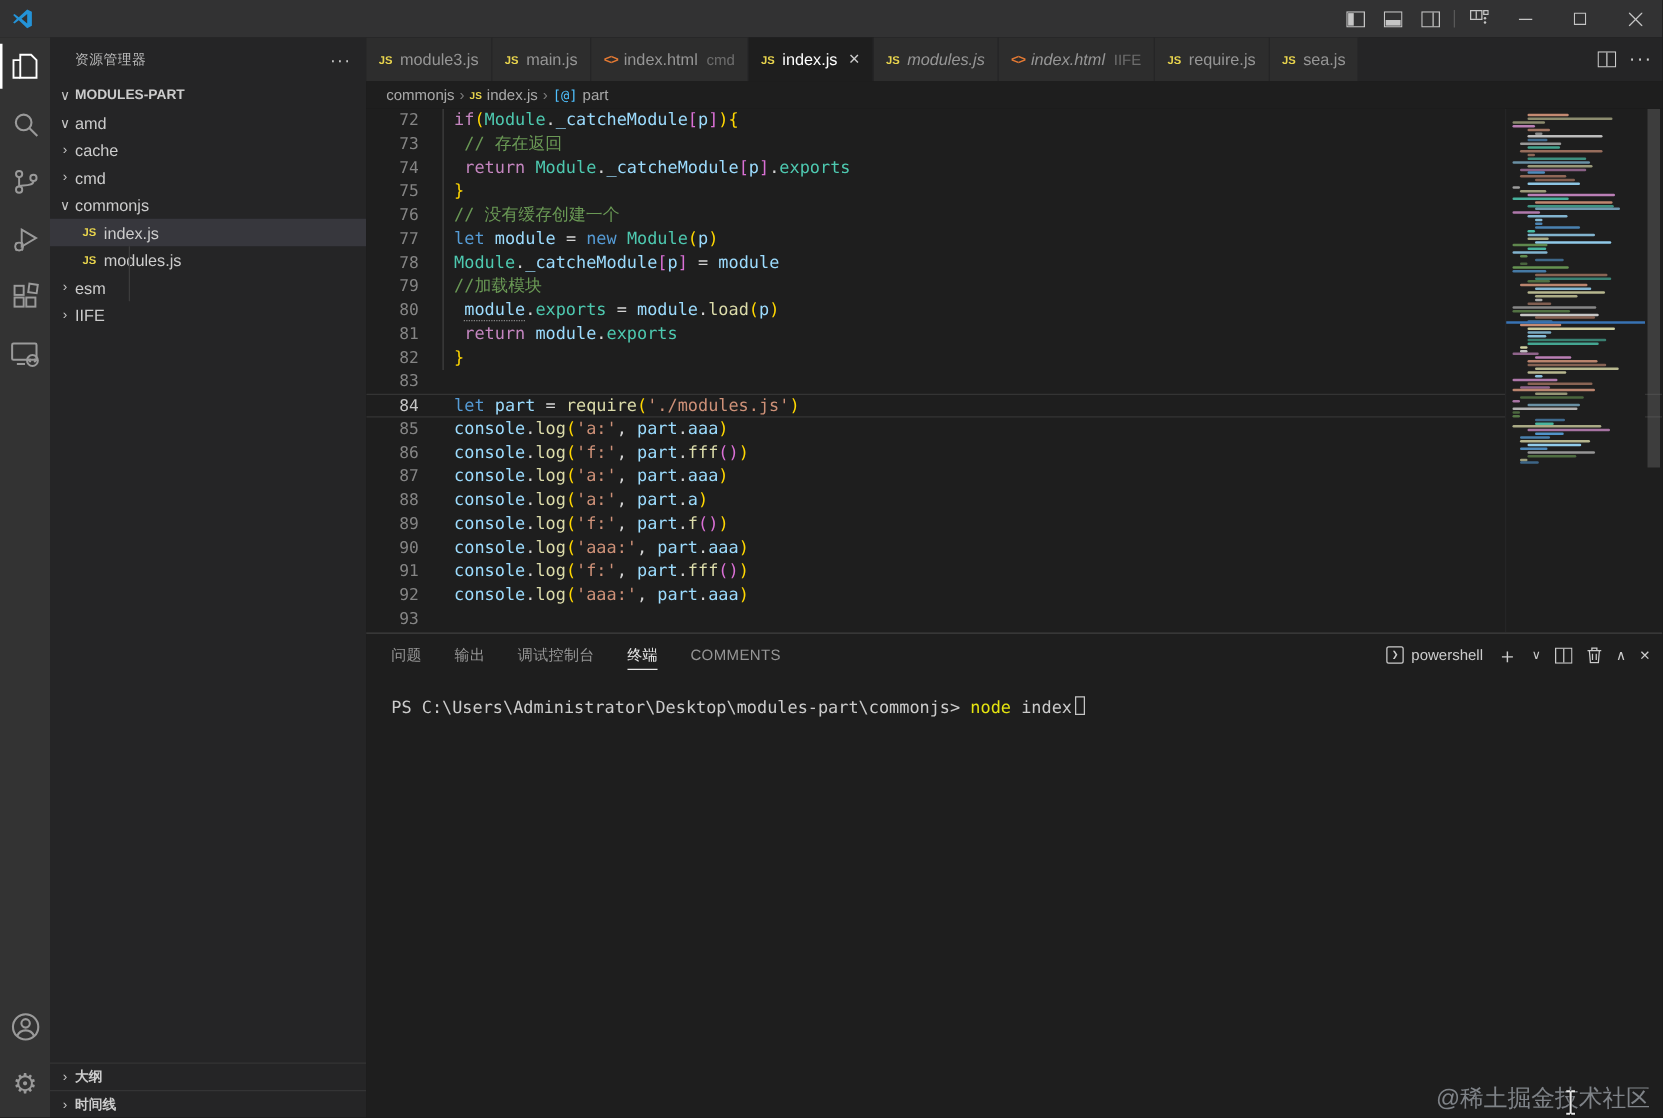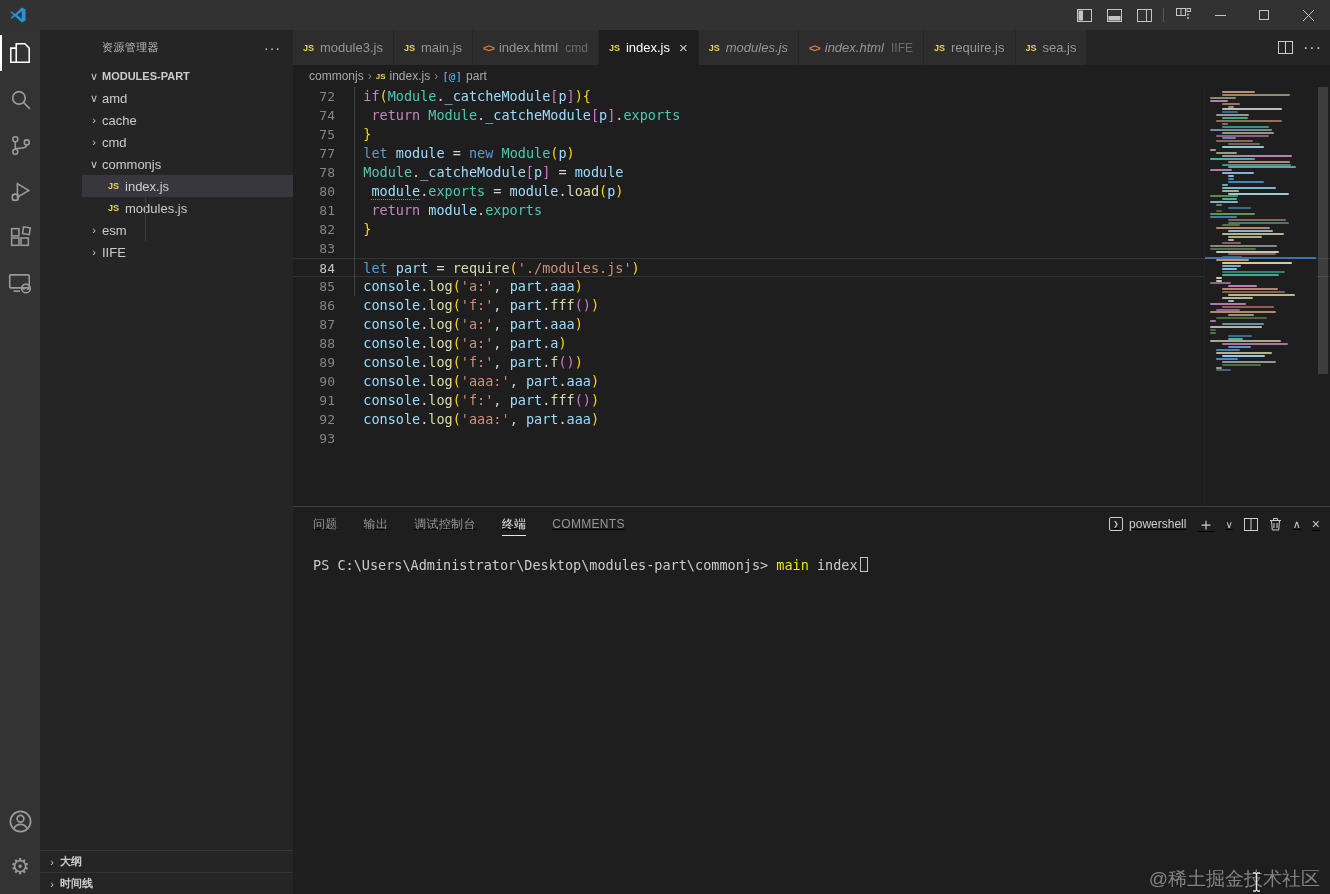--- a/index.html
+++ b/index.html
@@ -21,21 +21,21 @@
 
   
   .activitybar { position:absolute; left:0; top:30px; width:40px; height:864px; background:#333333; }
   .ab-item { width:40px; height:46px; display:flex; align-items:center; justify-content:center; color:#9a9a9a; position:relative; }
   .ab-item.active { color:#ffffff; }
   .ab-item.active::before { content:""; position:absolute; left:0; top:5px; bottom:5px; width:2px; background:#ffffff; }
   .ab-bottom { position:absolute; bottom:4px; left:0; width:40px; }
   .gear-glyph { font-size:22px; line-height:1; }
 
   
-  .sidebar { position:absolute; left:40px; top:30px; width:253px; height:864px; background:#252526; color:#cccccc;padding-left:42px; }
+  .sidebar { position:absolute; left:40px; top:30px; width:253px; height:864px; background:#252526; color:#cccccc; }
   .sb-header { height:35px; display:flex; align-items:center; justify-content:space-between; padding:0 12px 0 20px;
     font-size:11px; color:#bbbbbb; letter-spacing:.4px; }
   .sb-actions { color:#cccccc; font-size:14px; letter-spacing:1px; }
   .section-row { height:22px; display:flex; align-items:center; font-size:11px; font-weight:bold; color:#cccccc; padding-left:4px; }
   .section-row .chev { width:16px; text-align:center; font-weight:normal; font-size:11px; color:#c5c5c5; }
   .tree { font-size:13px; }
   .tree-row { height:22px; display:flex; align-items:center; white-space:nowrap; position:relative; }
   .tree-row.selected { background:#37373d; }
   .tree-chev { width:16px; text-align:center; color:#c5c5c5; font-size:11px; flex:0 0 auto; }
   .file-ico-js { color:#e8d44d; font-weight:bold; font-size:9px; margin-right:6px; flex:0 0 auto; }
@@ -78,21 +78,21 @@
 
   .minimap { position:absolute; right:14px; top:0; width:112px; height:419px; background:#1e1e1e; border-left:1px solid #252526; }
   .mm-row { position:absolute; height:2px; border-radius:1px; }
   .mm-highlight { position:absolute; left:0; width:100%; height:2px; background:#3873b4; }
   .scrollbar-v { position:absolute; right:0; top:0; width:14px; height:419px; }
   .scroll-thumb { position:absolute; left:2px; right:2px; top:0; height:287px; background:rgba(121,121,121,.35); }
 
   
   .panel { position:absolute; left:0; top:476px; width:100%; height:388px; background:#1e1e1e;
     border-top:1px solid rgba(128,128,128,.35); }
-  .panel-header { height:34px; display:flex; align-items:center; padding:0 10px 0 20px;text-decoration:underline; }
+  .panel-header { height:34px; display:flex; align-items:center; padding:0 10px 0 20px; }
   .panel-tab { margin-right:26px; font-size:12px; color:#969696; height:34px; line-height:34px; position:relative; letter-spacing:.3px; }
   .panel-tab.active { color:#e7e7e7; }
   .panel-tab.active::after { content:""; position:absolute; left:0; right:0; bottom:5px; height:1px; background:#e7e7e7; }
   .panel-right { margin-left:auto; display:flex; align-items:center; color:#cccccc; gap:11px; font-size:12px; }
   .ps-badge { display:flex; align-items:center; gap:6px; }
   .ps-ico { width:14px; height:14px; border:1px solid #cccccc; border-radius:2px; font-size:9px; line-height:12px;
     text-align:center; font-family:"DejaVu Sans Mono",monospace; }
   .terminal { padding:16px 0 0 20px; font-family:"DejaVu Sans Mono","Liberation Mono",monospace; font-size:13.5px; color:#cccccc; }
   .t-yellow { color:#e5e510; }
   .t-cursor { display:inline-block; width:8px; height:15px; border:1px solid #c5c5c5; vertical-align:-2px; margin-left:2px; }
@@ -334,24 +334,27 @@
         <span style="display: inline-flex; align-items: center;">
           <span class="bc-ico-sym">[@]</span>
           <span>part</span>
         </span>
       </div>
 
     <div class="code-area">
       <div class="indent-guide"></div>
       <div id="codelines">
           <div class="code-line"><span class="num">72</span><span><span class="tok-p">  </span><span class="tok-kw">if</span><span class="tok-b1">(</span><span class="tok-cls">Module</span><span class="tok-p">.</span><span class="tok-v">_catcheModule</span><span class="tok-b2">[</span><span class="tok-v">p</span><span class="tok-b2">]</span><span class="tok-b1">)</span><span class="tok-b1">{</span></span></div>
+          <div class="code-line"><span class="num">73</span><span><span class="tok-p">   </span><span class="tok-c">// 存在返回</span></span></div>
           <div class="code-line"><span class="num">74</span><span><span class="tok-p">   </span><span class="tok-kw">return</span><span class="tok-p"> </span><span class="tok-cls">Module</span><span class="tok-p">.</span><span class="tok-v">_catcheModule</span><span class="tok-b2">[</span><span class="tok-v">p</span><span class="tok-b2">]</span><span class="tok-p">.</span><span class="tok-cls">exports</span></span></div>
           <div class="code-line"><span class="num">75</span><span><span class="tok-p">  </span><span class="tok-b1">}</span></span></div>
+          <div class="code-line"><span class="num">76</span><span><span class="tok-p">  </span><span class="tok-c">// 没有缓存创建一个</span></span></div>
           <div class="code-line"><span class="num">77</span><span><span class="tok-p">  </span><span class="tok-st">let</span><span class="tok-p"> </span><span class="tok-v">module</span><span class="tok-p"> = </span><span class="tok-st">new</span><span class="tok-p"> </span><span class="tok-cls">Module</span><span class="tok-b1">(</span><span class="tok-v">p</span><span class="tok-b1">)</span></span></div>
           <div class="code-line"><span class="num">78</span><span><span class="tok-p">  </span><span class="tok-cls">Module</span><span class="tok-p">.</span><span class="tok-v">_catcheModule</span><span class="tok-b2">[</span><span class="tok-v">p</span><span class="tok-b2">]</span><span class="tok-p"> = </span><span class="tok-v">module</span></span></div>
+          <div class="code-line"><span class="num">79</span><span><span class="tok-p">  </span><span class="tok-c">//加载模块</span></span></div>
           <div class="code-line"><span class="num">80</span><span><span class="tok-p">   </span><span class="tok-vd">module</span><span class="tok-p">.</span><span class="tok-cls">exports</span><span class="tok-p"> = </span><span class="tok-v">module</span><span class="tok-p">.</span><span class="tok-fn">load</span><span class="tok-b1">(</span><span class="tok-v">p</span><span class="tok-b1">)</span></span></div>
           <div class="code-line"><span class="num">81</span><span><span class="tok-p">   </span><span class="tok-kw">return</span><span class="tok-p"> </span><span class="tok-v">module</span><span class="tok-p">.</span><span class="tok-cls">exports</span></span></div>
           <div class="code-line"><span class="num">82</span><span><span class="tok-p">  </span><span class="tok-b1">}</span></span></div>
           <div class="code-line"><span class="num">83</span><span></span></div>
           <div class="code-line current"><span class="num">84</span><span><span class="tok-p">  </span><span class="tok-st">let</span><span class="tok-p"> </span><span class="tok-v">part</span><span class="tok-p"> = </span><span class="tok-fn">require</span><span class="tok-b1">(</span><span class="tok-s">'./modules.js'</span><span class="tok-b1">)</span></span></div>
           <div class="code-line"><span class="num">85</span><span><span class="tok-p">  </span><span class="tok-v">console</span><span class="tok-p">.</span><span class="tok-fn">log</span><span class="tok-b1">(</span><span class="tok-s">'a:'</span><span class="tok-p">, </span><span class="tok-v">part</span><span class="tok-p">.</span><span class="tok-v">aaa</span><span class="tok-b1">)</span></span></div>
           <div class="code-line"><span class="num">86</span><span><span class="tok-p">  </span><span class="tok-v">console</span><span class="tok-p">.</span><span class="tok-fn">log</span><span class="tok-b1">(</span><span class="tok-s">'f:'</span><span class="tok-p">, </span><span class="tok-v">part</span><span class="tok-p">.</span><span class="tok-fn">fff</span><span class="tok-b2">(</span><span class="tok-b2">)</span><span class="tok-b1">)</span></span></div>
           <div class="code-line"><span class="num">87</span><span><span class="tok-p">  </span><span class="tok-v">console</span><span class="tok-p">.</span><span class="tok-fn">log</span><span class="tok-b1">(</span><span class="tok-s">'a:'</span><span class="tok-p">, </span><span class="tok-v">part</span><span class="tok-p">.</span><span class="tok-v">aaa</span><span class="tok-b1">)</span></span></div>
           <div class="code-line"><span class="num">88</span><span><span class="tok-p">  </span><span class="tok-v">console</span><span class="tok-p">.</span><span class="tok-fn">log</span><span class="tok-b1">(</span><span class="tok-s">'a:'</span><span class="tok-p">, </span><span class="tok-v">part</span><span class="tok-p">.</span><span class="tok-v">a</span><span class="tok-b1">)</span></span></div>
           <div class="code-line"><span class="num">89</span><span><span class="tok-p">  </span><span class="tok-v">console</span><span class="tok-p">.</span><span class="tok-fn">log</span><span class="tok-b1">(</span><span class="tok-s">'f:'</span><span class="tok-p">, </span><span class="tok-v">part</span><span class="tok-p">.</span><span class="tok-fn">f</span><span class="tok-b2">(</span><span class="tok-b2">)</span><span class="tok-b1">)</span></span></div>
@@ -486,21 +489,21 @@
               <line x1="7" y1="1" x2="7" y2="12" stroke="#cccccc"></line>
             </svg>
           <svg class="ic" width="13" height="14" viewBox="0 0 13 14" fill="none" stroke="#cccccc">
               <path d="M1 3.5h11M4.5 3.5v-2h4v2M2.5 3.5l.8 9.5h6.4l.8-9.5M5 6v5M8 6v5"></path>
             </svg>
           <span style="font-size:11px;">∧</span>
           <span style="font-size:14px;">×</span>
         </div>
       </div>
       <div class="terminal">
-        <span>PS C:\Users\Administrator\Desktop\modules-part\commonjs&gt;</span><span id="termcmd"><span class="t-yellow"> main</span><span> index</span></span><span class="t-cursor"></span>
+        <span>PS C:\Users\Administrator\Desktop\modules-part\commonjs&gt;</span><span id="termcmd"><span class="t-yellow"> node</span><span> index</span></span><span class="t-cursor"></span>
       </div>
     </div>
   </div>
 
   <div class="watermark">@稀土掘金技术社区</div>
 
   <svg class="ibeam" viewBox="0 0 11 20">
     <path d="M2 1h3M6 1h3M5.5 1v18M2 19h3M6 19h3" stroke="#e8e8e8" stroke-width="1.6" fill="none" style="filter:drop-shadow(0 0 1px #000)"></path>
   </svg>
 </div>

